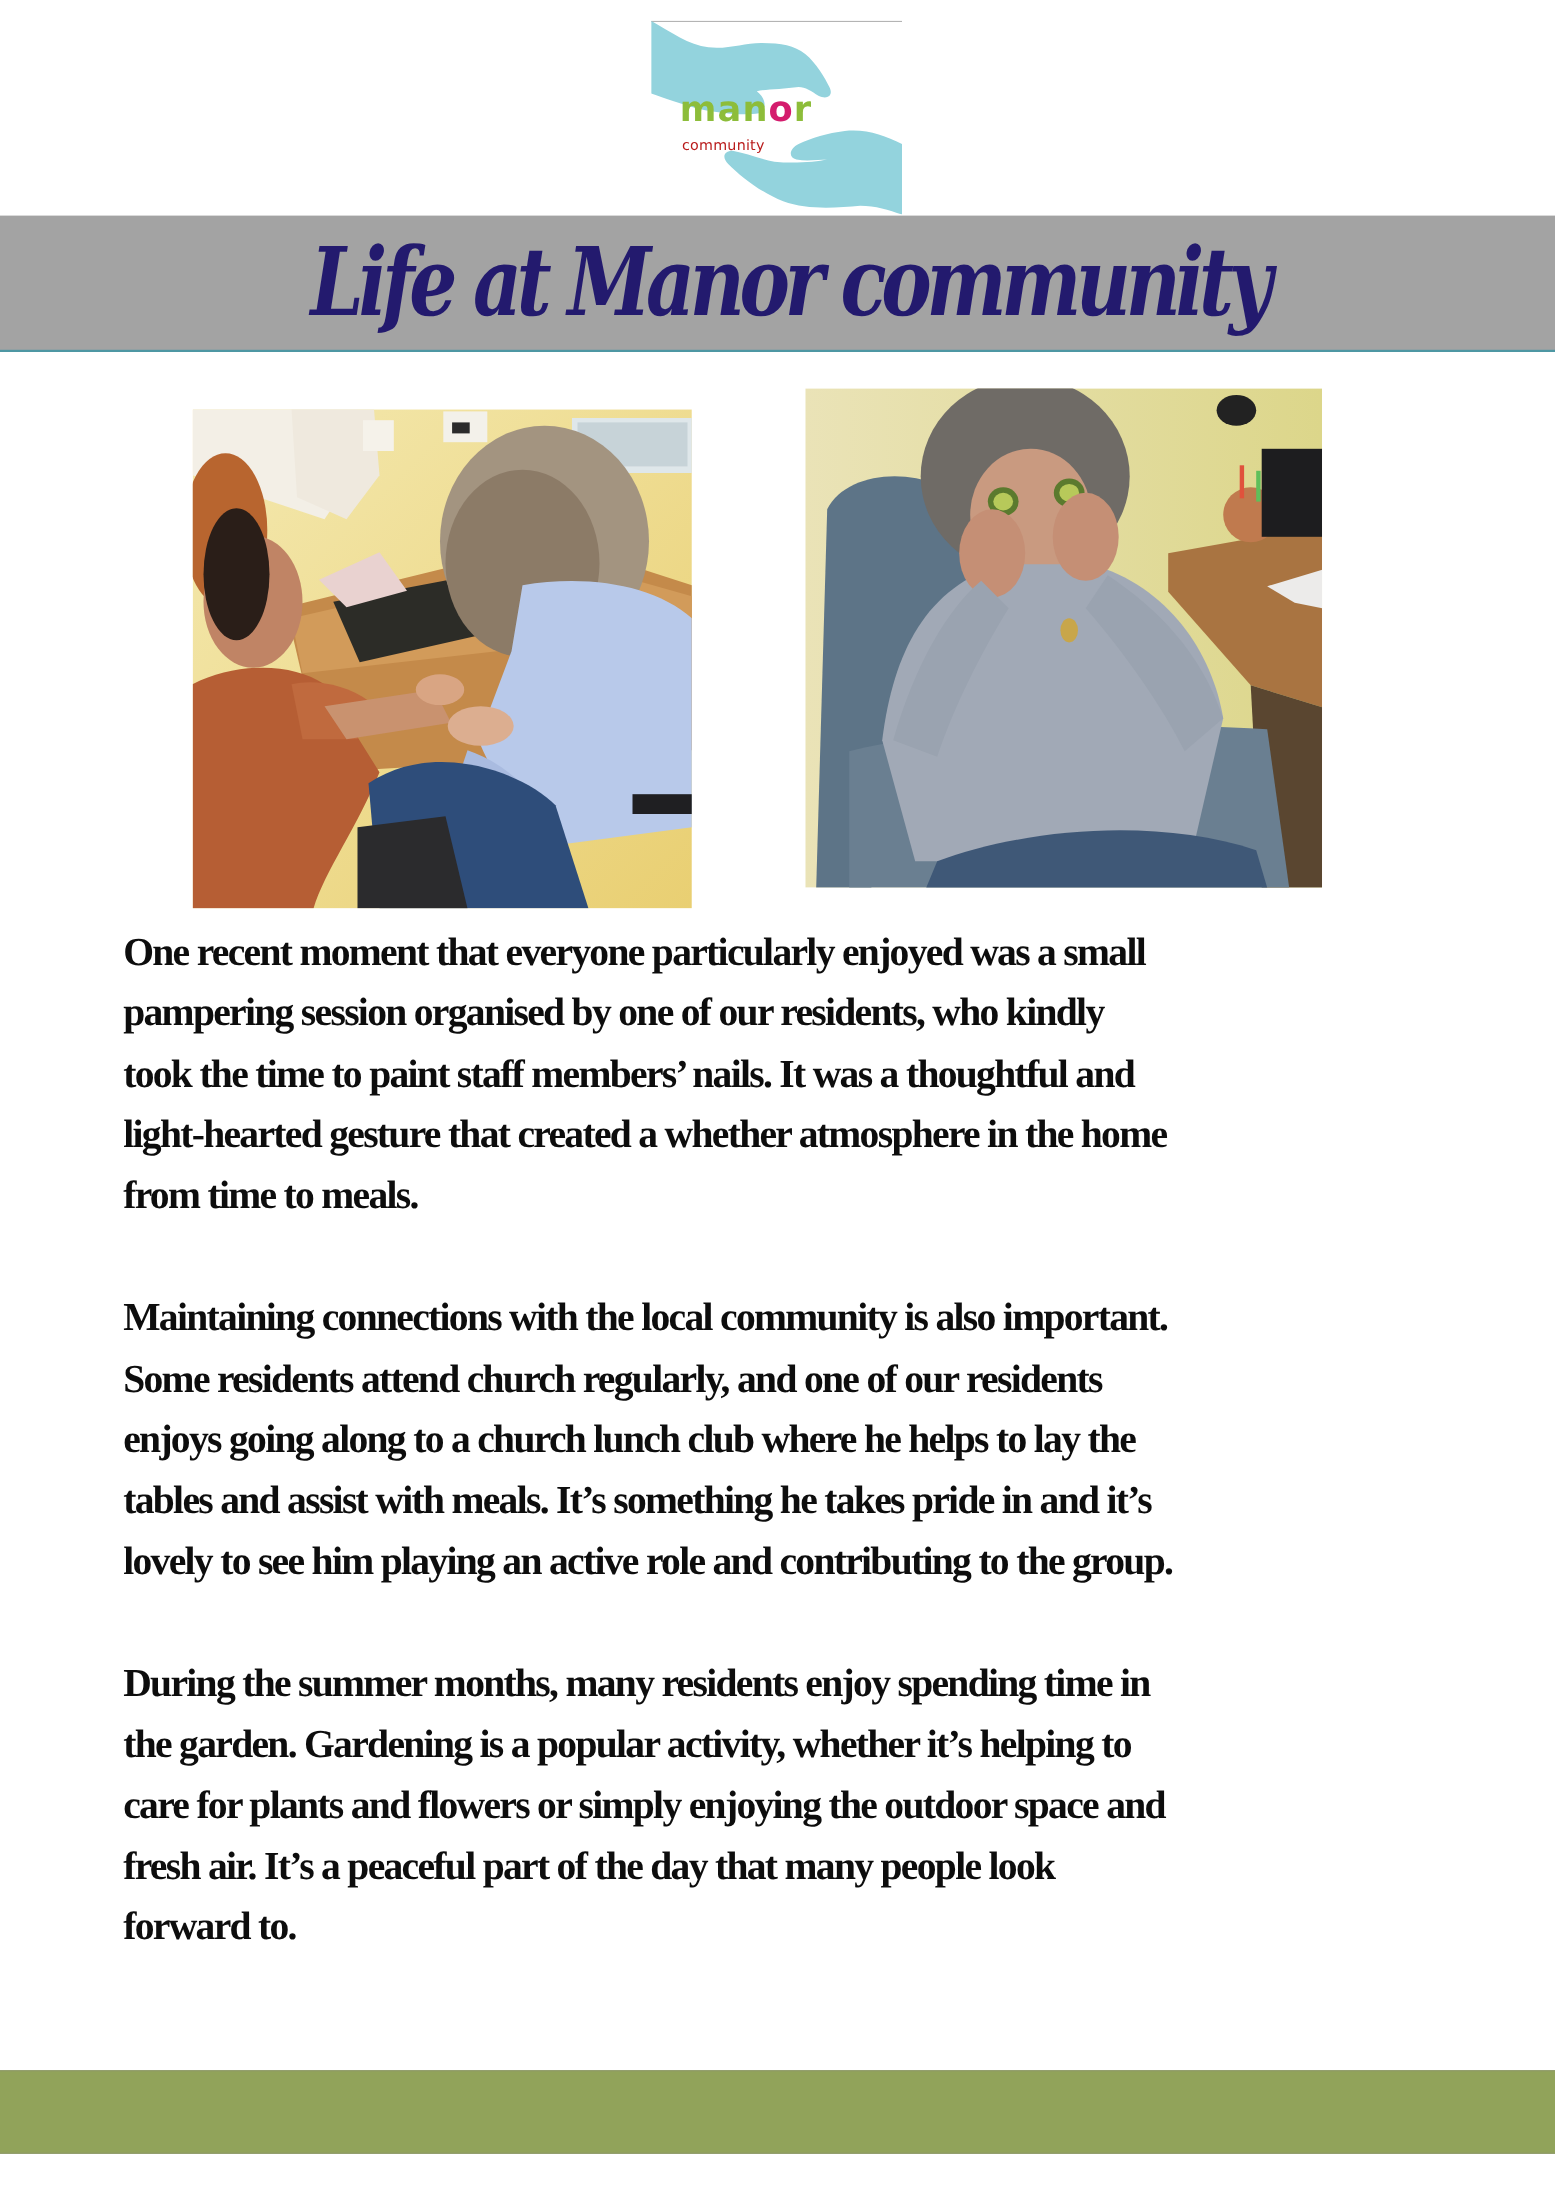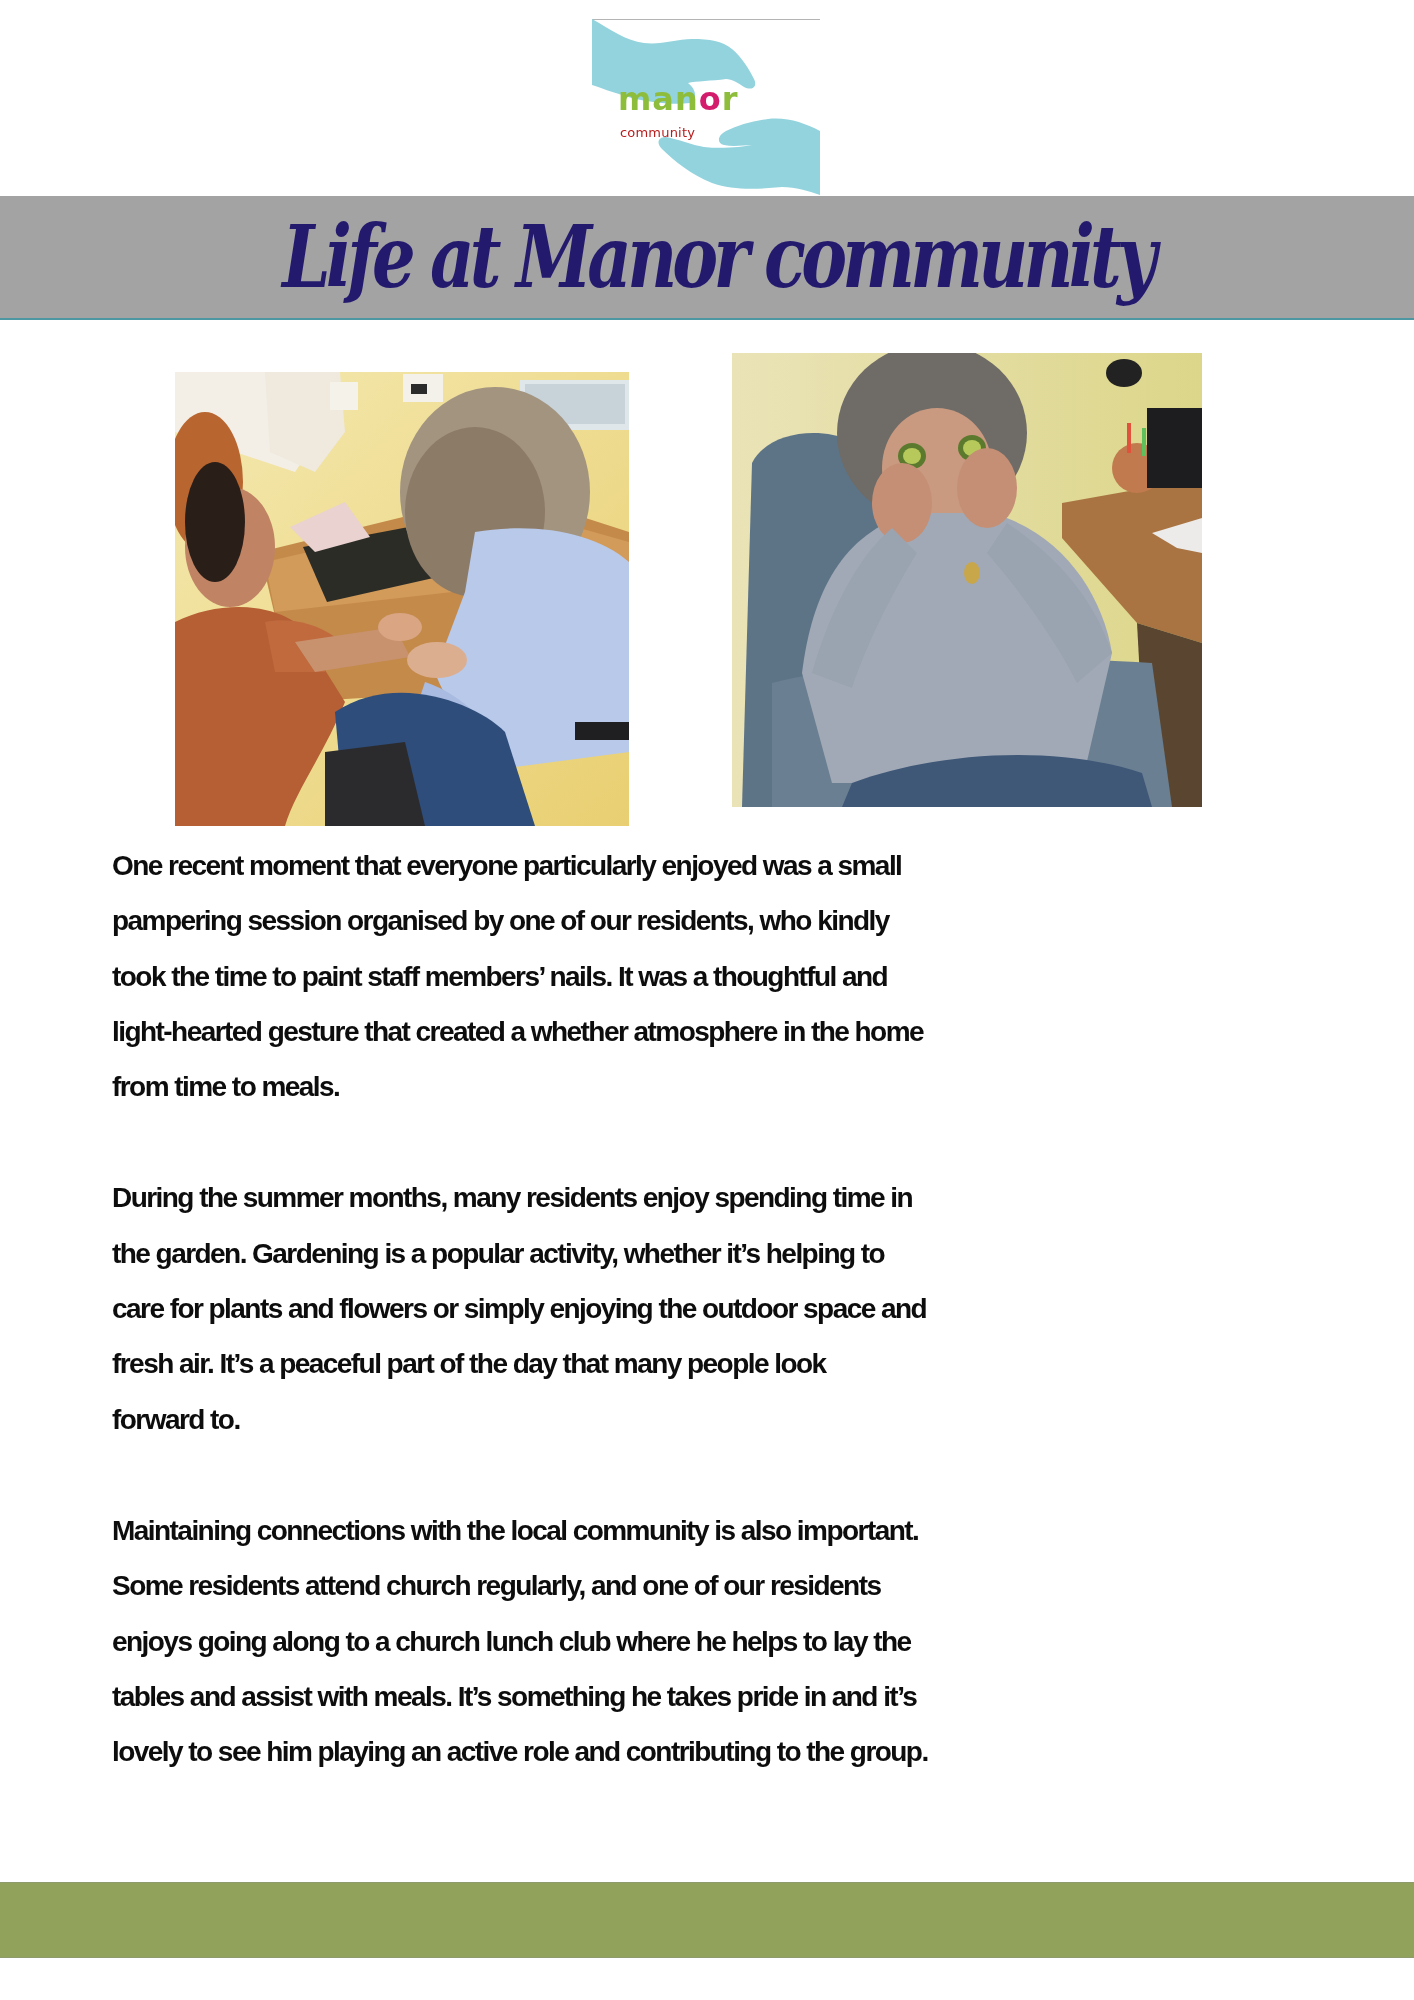--- a/index.html
+++ b/index.html
@@ -45,22 +45,22 @@
     .photo {
       position: absolute; overflow: hidden;
     }
     .photo-1 { left: 175px; top: 372px; width: 454px; height: 454px; }
     .photo-2 { left: 732px; top: 353px; width: 470px; height: 454px; }
     .photo svg { display: block; }
 
     
     .article {
       position: absolute; left: 112px; top: 838px; width: 1210px;
-      font-family: Liberation Sans, sans-serif; font-weight: bold;
-      font-size: 28px; line-height: 55.3px; color: #0d0d0d;
+      font-family: Liberation Serif, serif; font-weight: bold;
+      font-size: 36px; line-height: 55.3px; color: #0d0d0d;
       letter-spacing: -1.55px; word-spacing: 0px;
     }
     .para { margin: 0 0 56px 0; }
     .para .line { display: block; white-space: nowrap; }
 
     
     .footer-band {
       position: absolute; left: 0; top: 1882px; width: 1414px; height: 74px;
       background: #91a35a; border-top: 1px solid #8e9a6c; border-bottom: 1px solid #8e9a6c;
     }
@@ -193,28 +193,28 @@
 
 <div class="article">
   <p class="para">
     <span class="line">One recent moment that everyone particularly enjoyed was a small</span>
     <span class="line">pampering session organised by one of our residents, who kindly</span>
     <span class="line">took the time to paint staff members’ nails. It was a thoughtful and</span>
     <span class="line">light-hearted gesture that created a whether atmosphere in the home</span>
     <span class="line">from time to meals.</span>
   </p>
   <p class="para">
+    <span class="line">Maintaining connections with the local community is also important.</span>
+    <span class="line">Some residents attend church regularly, and one of our residents</span>
+    <span class="line">enjoys going along to a church lunch club where he helps to lay the</span>
+    <span class="line">tables and assist with meals. It’s something he takes pride in and it’s</span>
+    <span class="line">lovely to see him playing an active role and contributing to the group.</span>
+  </p>
+  <p class="para">
     <span class="line">During the summer months, many residents enjoy spending time in</span>
     <span class="line">the garden. Gardening is a popular activity, whether it’s helping to</span>
     <span class="line">care for plants and flowers or simply enjoying the outdoor space and</span>
     <span class="line">fresh air. It’s a peaceful part of the day that many people look</span>
     <span class="line">forward to.</span>
   </p>
-  <p class="para">
-    <span class="line">Maintaining connections with the local community is also important.</span>
-    <span class="line">Some residents attend church regularly, and one of our residents</span>
-    <span class="line">enjoys going along to a church lunch club where he helps to lay the</span>
-    <span class="line">tables and assist with meals. It’s something he takes pride in and it’s</span>
-    <span class="line">lovely to see him playing an active role and contributing to the group.</span>
-  </p>
 </div>
 
 <div class="footer-band"></div>
 
 </body></html>

